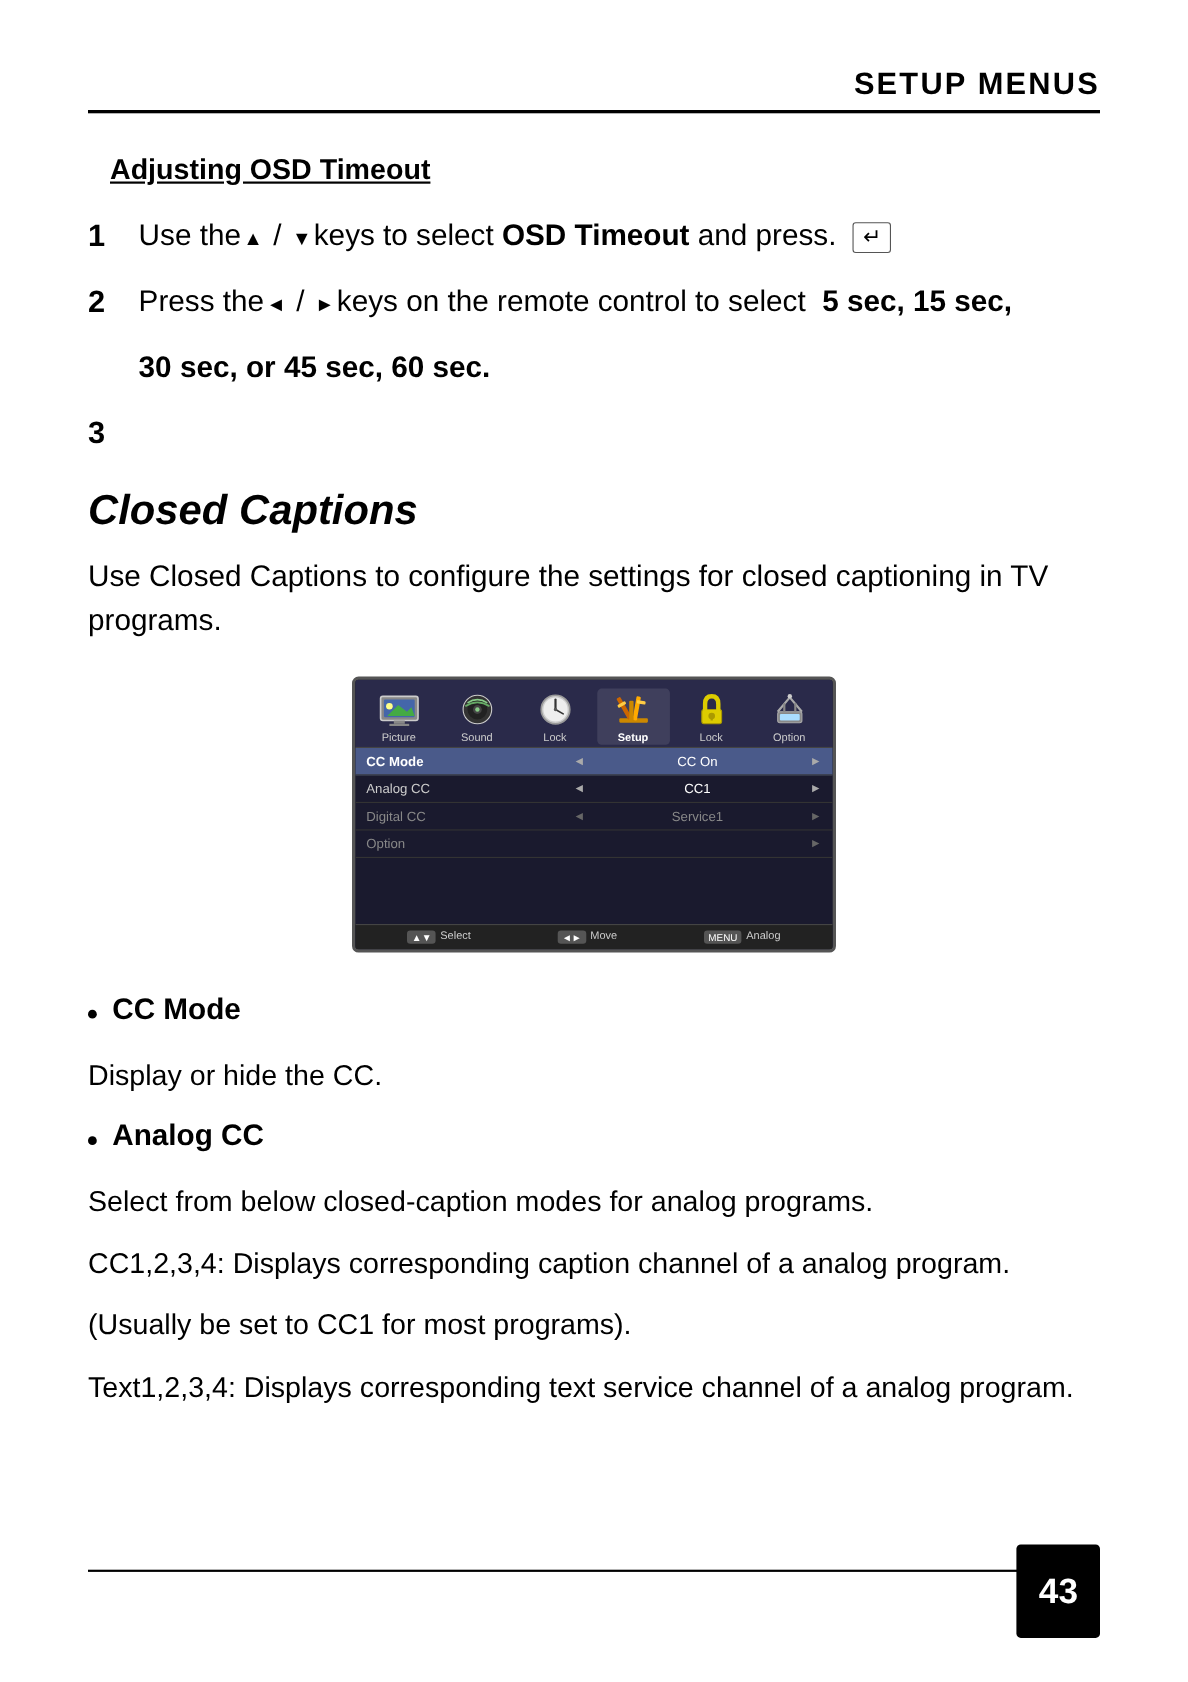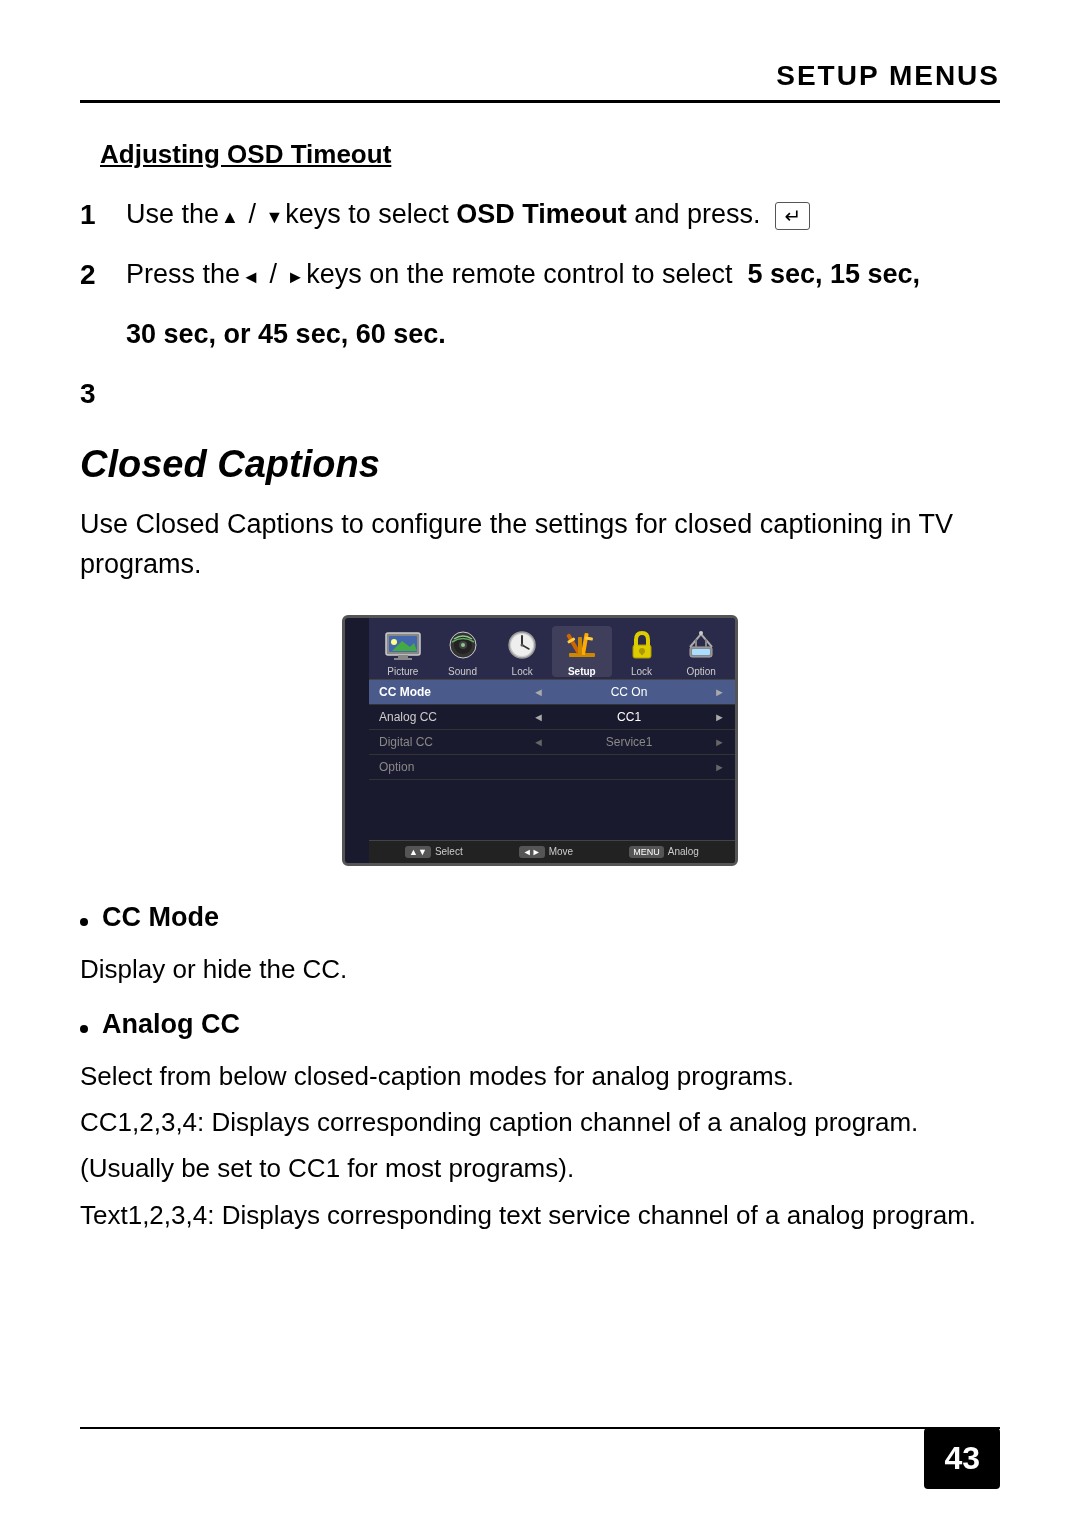--- a/index.html
+++ b/index.html
@@ -96,23 +96,22 @@
     .tv-menu-container {
       display: flex;
       justify-content: center;
       margin-bottom: 36px;
     }
 
     .tv-menu {
       background: #1a1a2e;
       border: 3px solid #555;
       border-radius: 6px;
-      width: 396px;
+      width: 440px;
       overflow: hidden;
-      padding-left: 24px;
     }
 
     
     .menu-icons-row {
       background: #2a2a4a;
       display: flex;
       justify-content: space-around;
       padding: 8px 4px 2px 4px;
       border-bottom: 1px solid #444;
     }
@@ -247,32 +246,33 @@
       background: #000;
       border-radius: 50%;
       margin-right: 14px;
       vertical-align: middle;
     }
 
     .bullet-text {
       font-size: 26px;
       line-height: 1.55;
       margin-bottom: 6px;
+      margin-top: 16px;
     }
 
     
     .page-number-container {
       position: absolute;
       bottom: 40px;
       right: 80px;
       background: #000;
       color: #fff;
       font-size: 32px;
       font-weight: bold;
-      padding: 12px 20px;
+      padding: 24px 20px;
       border-radius: 4px;
     }
 
     .bottom-line {
       position: absolute;
       bottom: 100px;
       left: 80px;
       right: 80px;
       border-top: 2px solid #000;
     }

